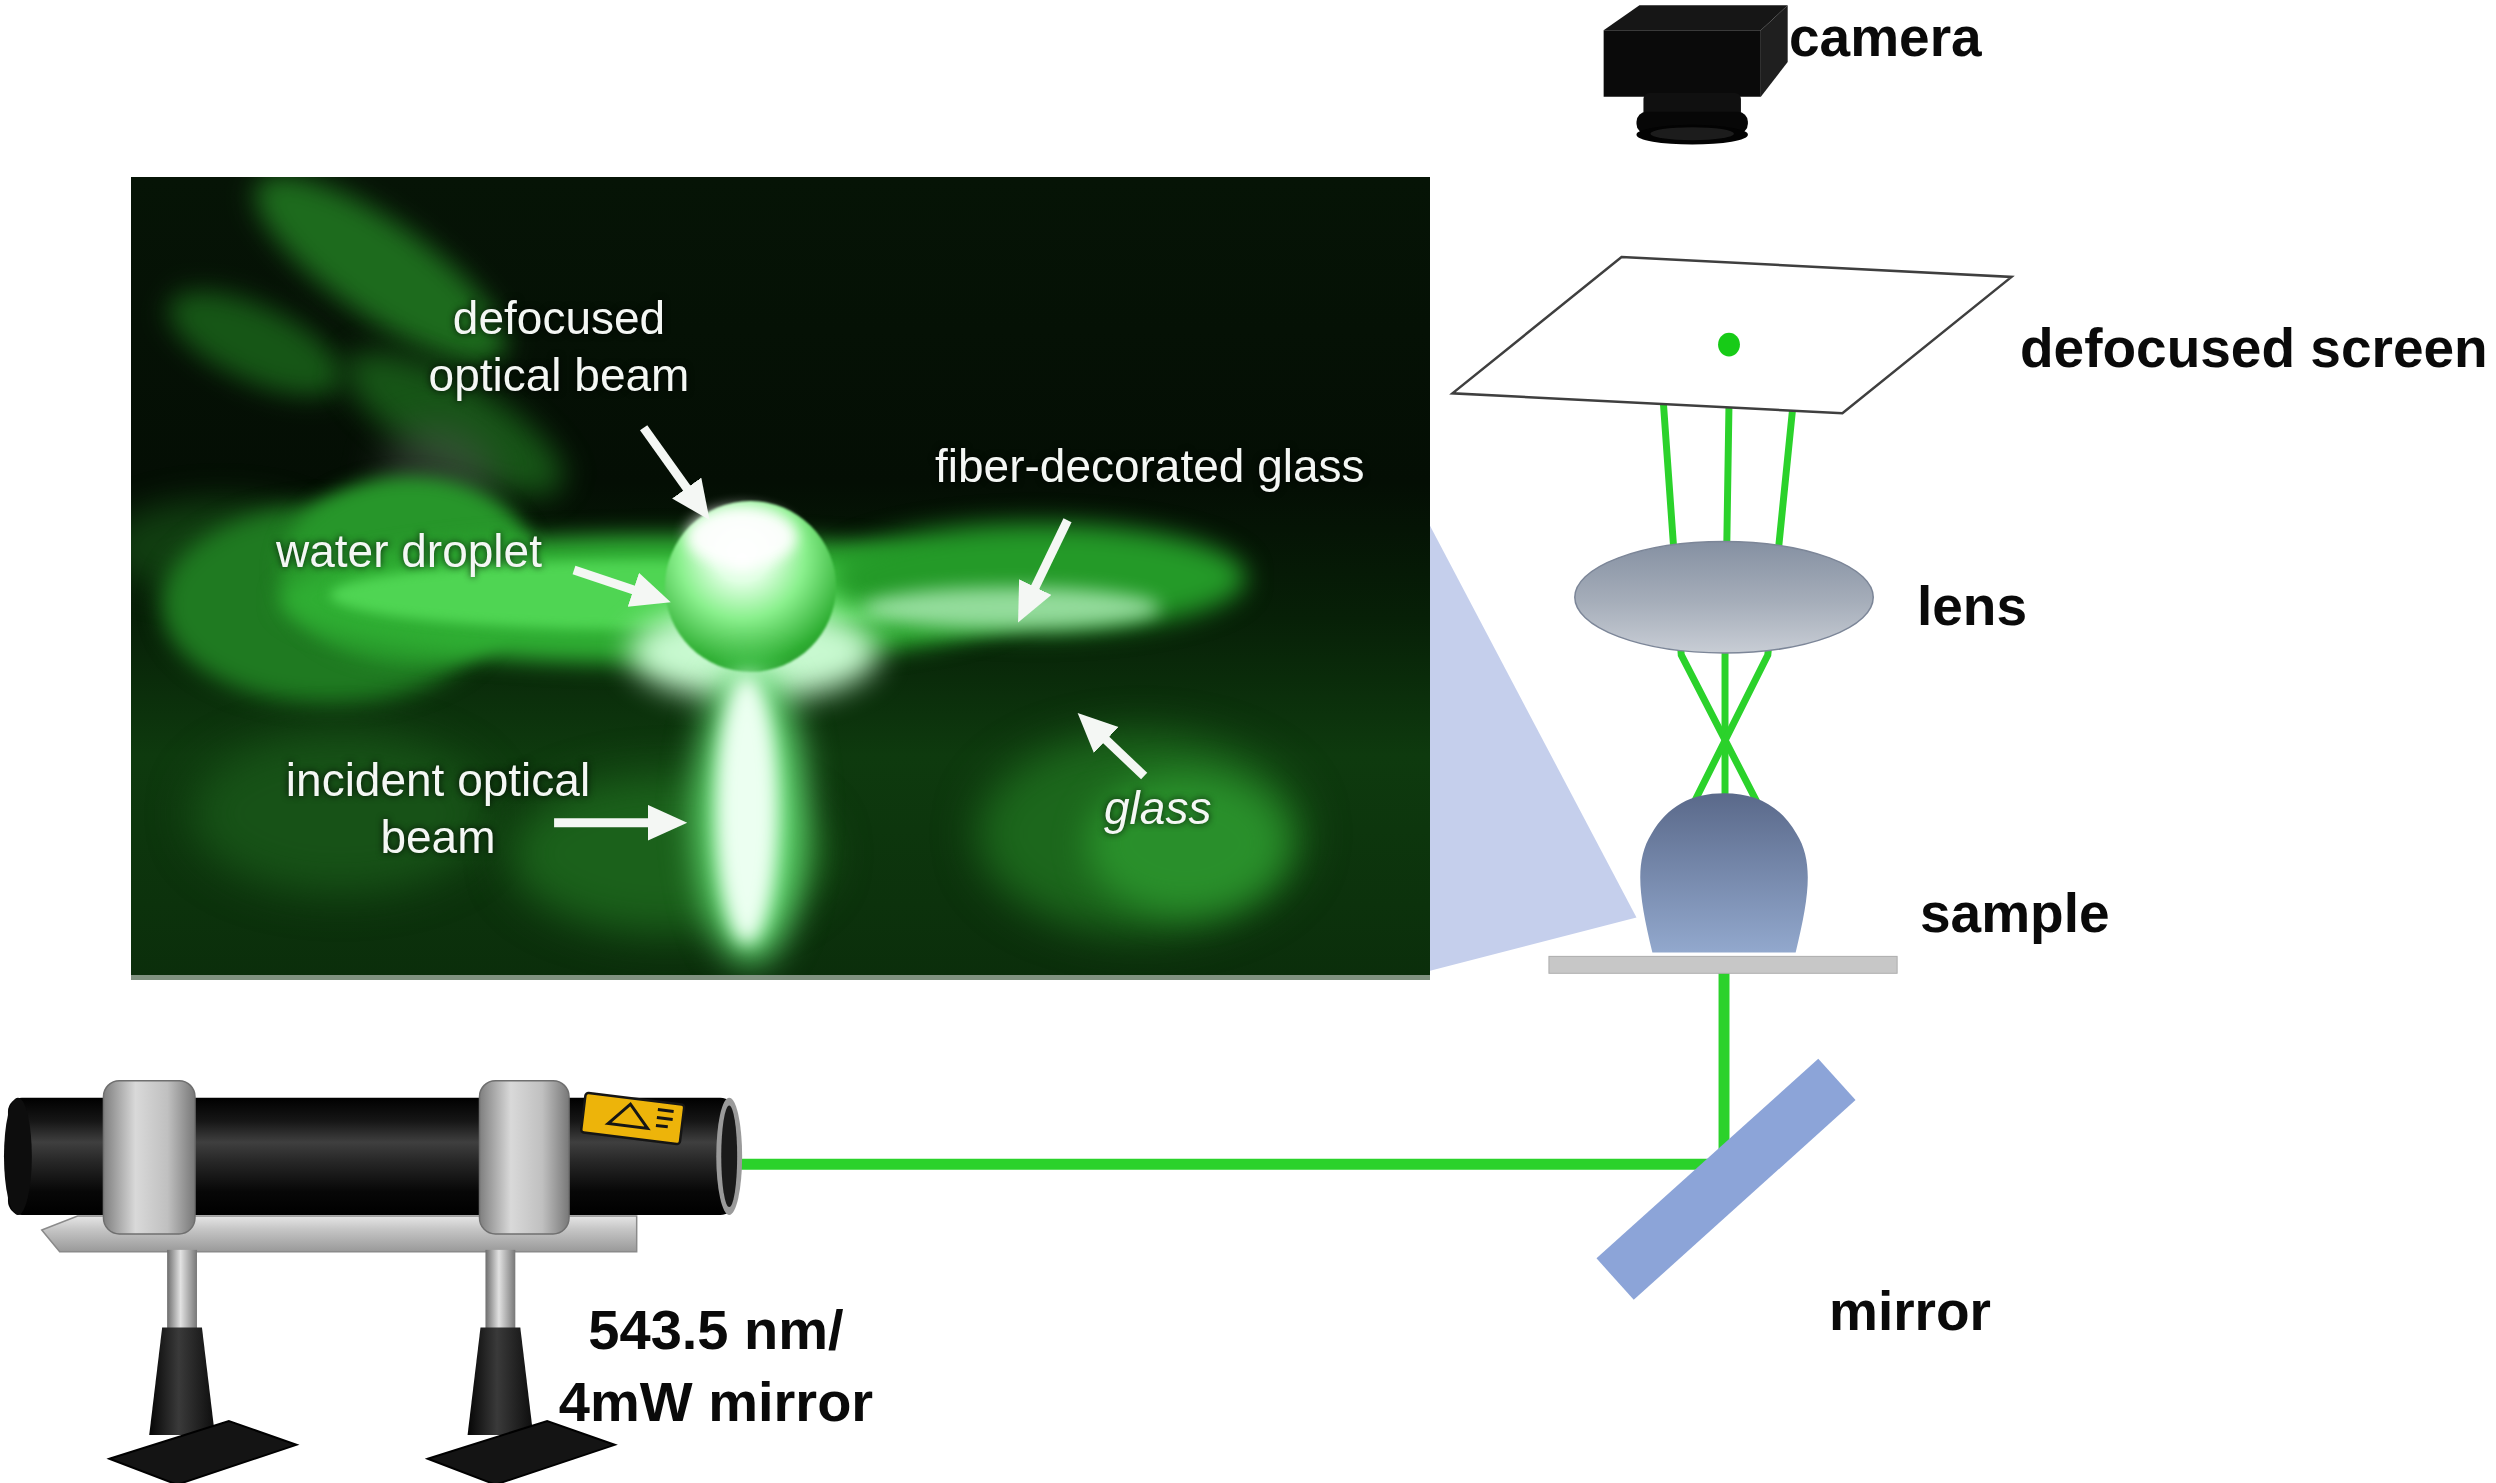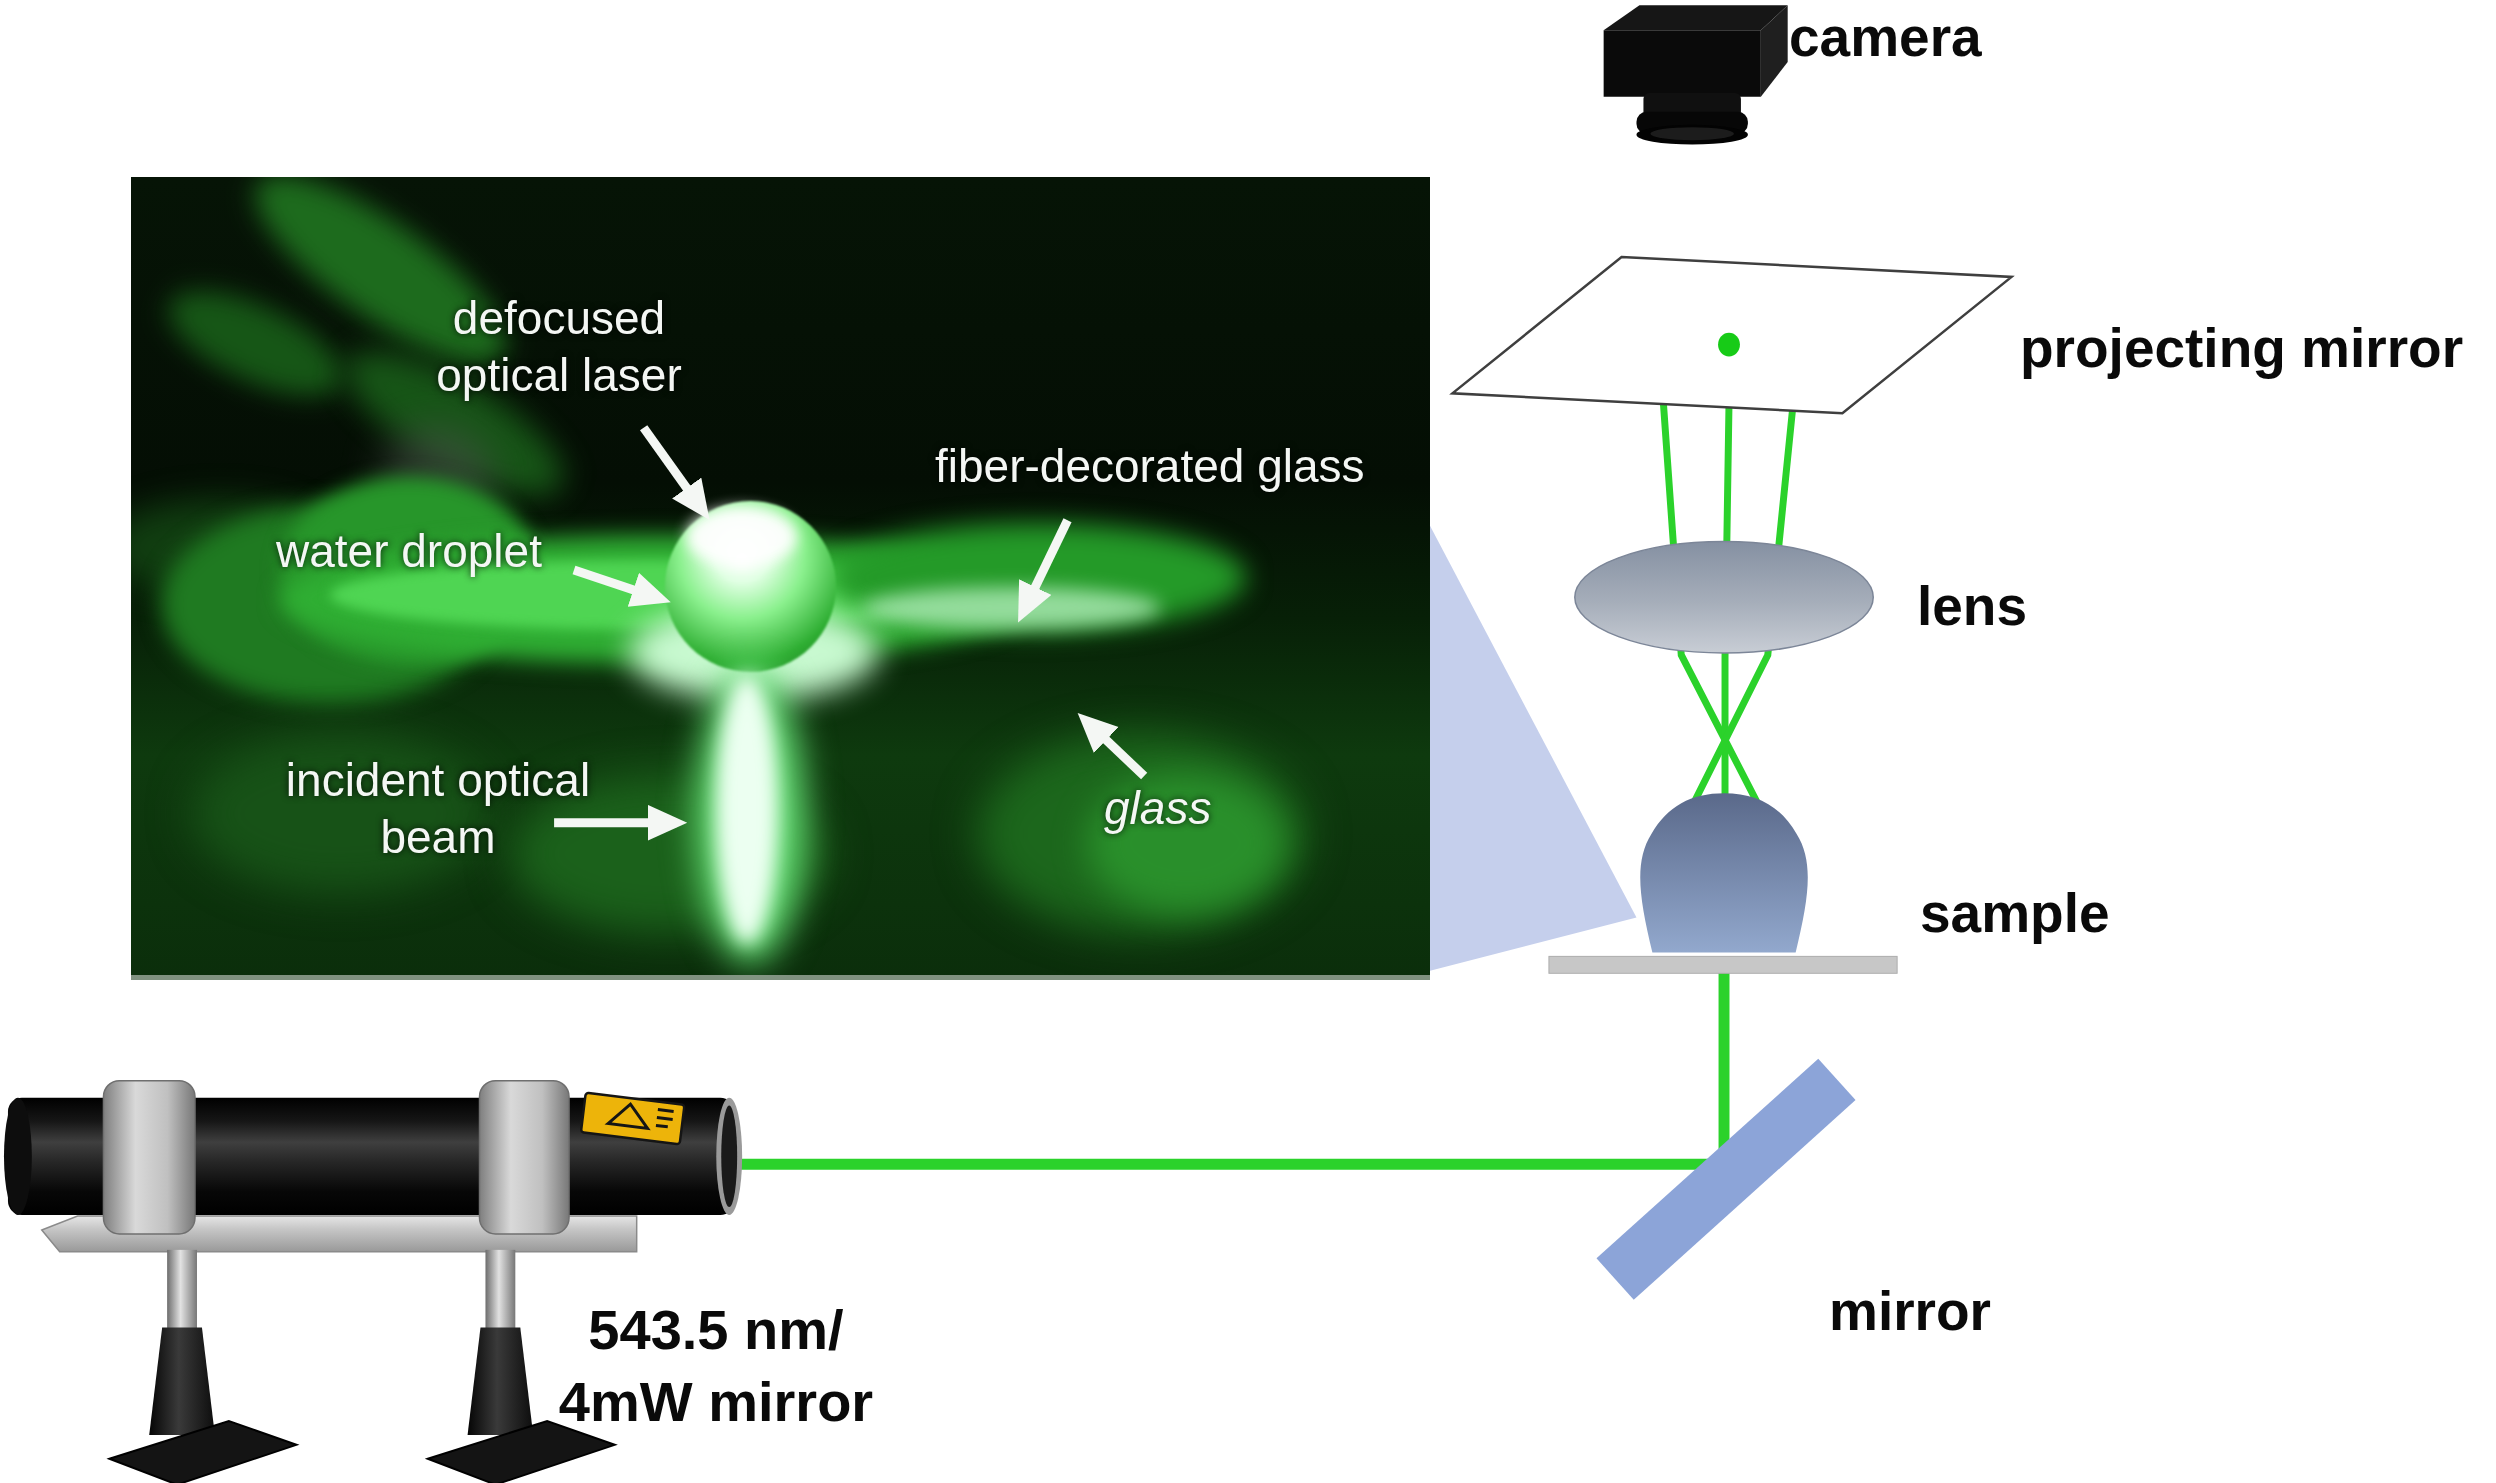--- a/index.html
+++ b/index.html
@@ -187,33 +187,33 @@
         <line x1="515" y1="252" x2="575" y2="336" marker-end="url(#ah)"></line>
         <line x1="445" y1="395" x2="532" y2="424" marker-end="url(#ah)"></line>
         <line x1="941" y1="345" x2="896" y2="438" marker-end="url(#ah)"></line>
         <line x1="425" y1="649" x2="548" y2="649" marker-end="url(#ah)"></line>
         <line x1="1018" y1="602" x2="959" y2="546" marker-end="url(#ah)"></line>
       </g>
     </svg>
 
     <div class="plabel center" style="left:249px;top:113px;width:358px;">
       <div>defocused</div>
-      <div>optical laser</div>
+      <div>optical beam</div>
     </div>
     <div class="plabel" style="left:145px;top:346px;">water droplet</div>
     <div class="plabel" style="left:804px;top:261px;">fiber-decorated glass</div>
     <div class="plabel center" style="left:138px;top:575px;width:338px;">
       <div>incident optical</div>
       <div>beam</div>
     </div>
     <div class="plabel" style="left:973px;top:603px;font-style:italic;">glass</div>
   </div>
 
   <div class="slabel" style="left:1789px;top:5px;">camera</div>
-  <div class="slabel" style="left:2020px;top:316px;">projecting mirror</div>
+  <div class="slabel" style="left:2020px;top:316px;">defocused screen</div>
   <div class="slabel" style="left:1917px;top:574px;">lens</div>
   <div class="slabel" style="left:1920px;top:881px;">sample</div>
   <div class="slabel" style="left:1791px;top:1279px;margin-left:38px;">mirror</div>
   <div class="laser-spec" style="left:527px;top:1294px;">
     <div>543.5 nm/</div>
     <div>4mW mirror</div>
   </div>
 </div>
 
 

